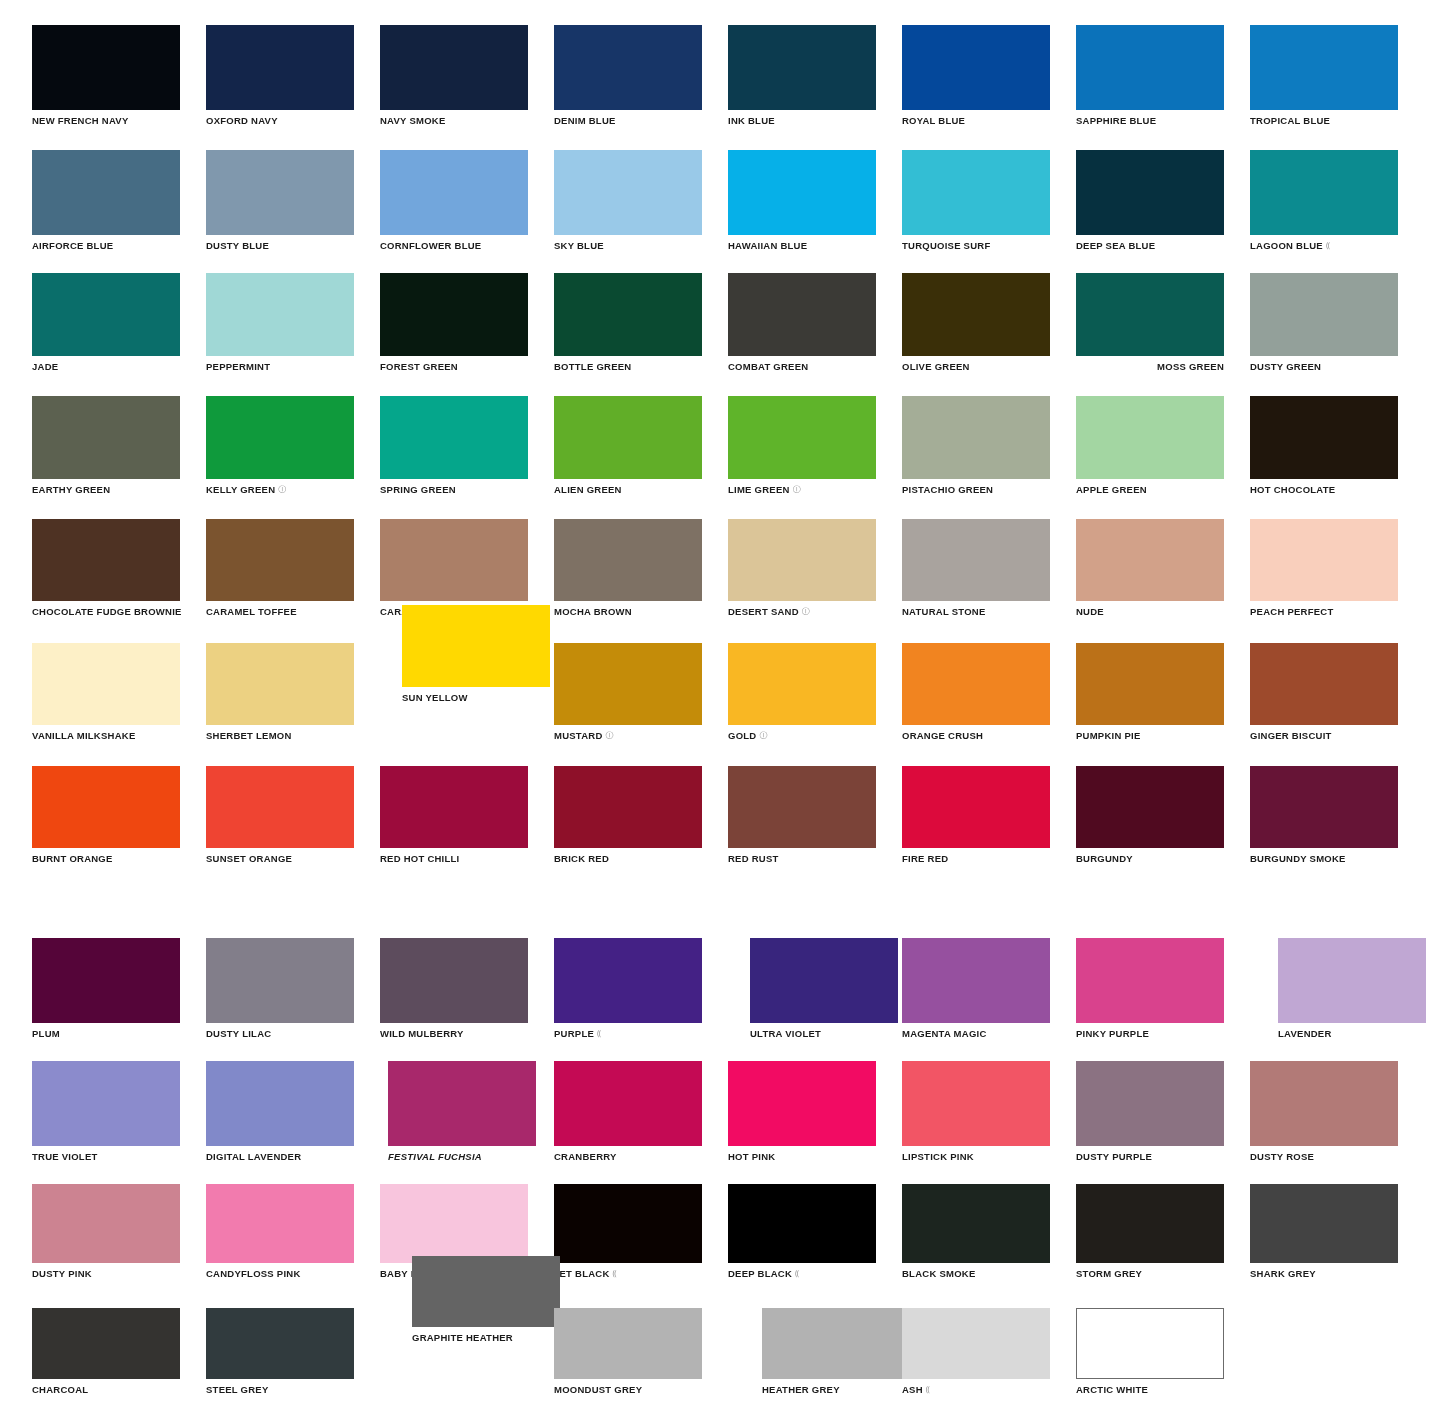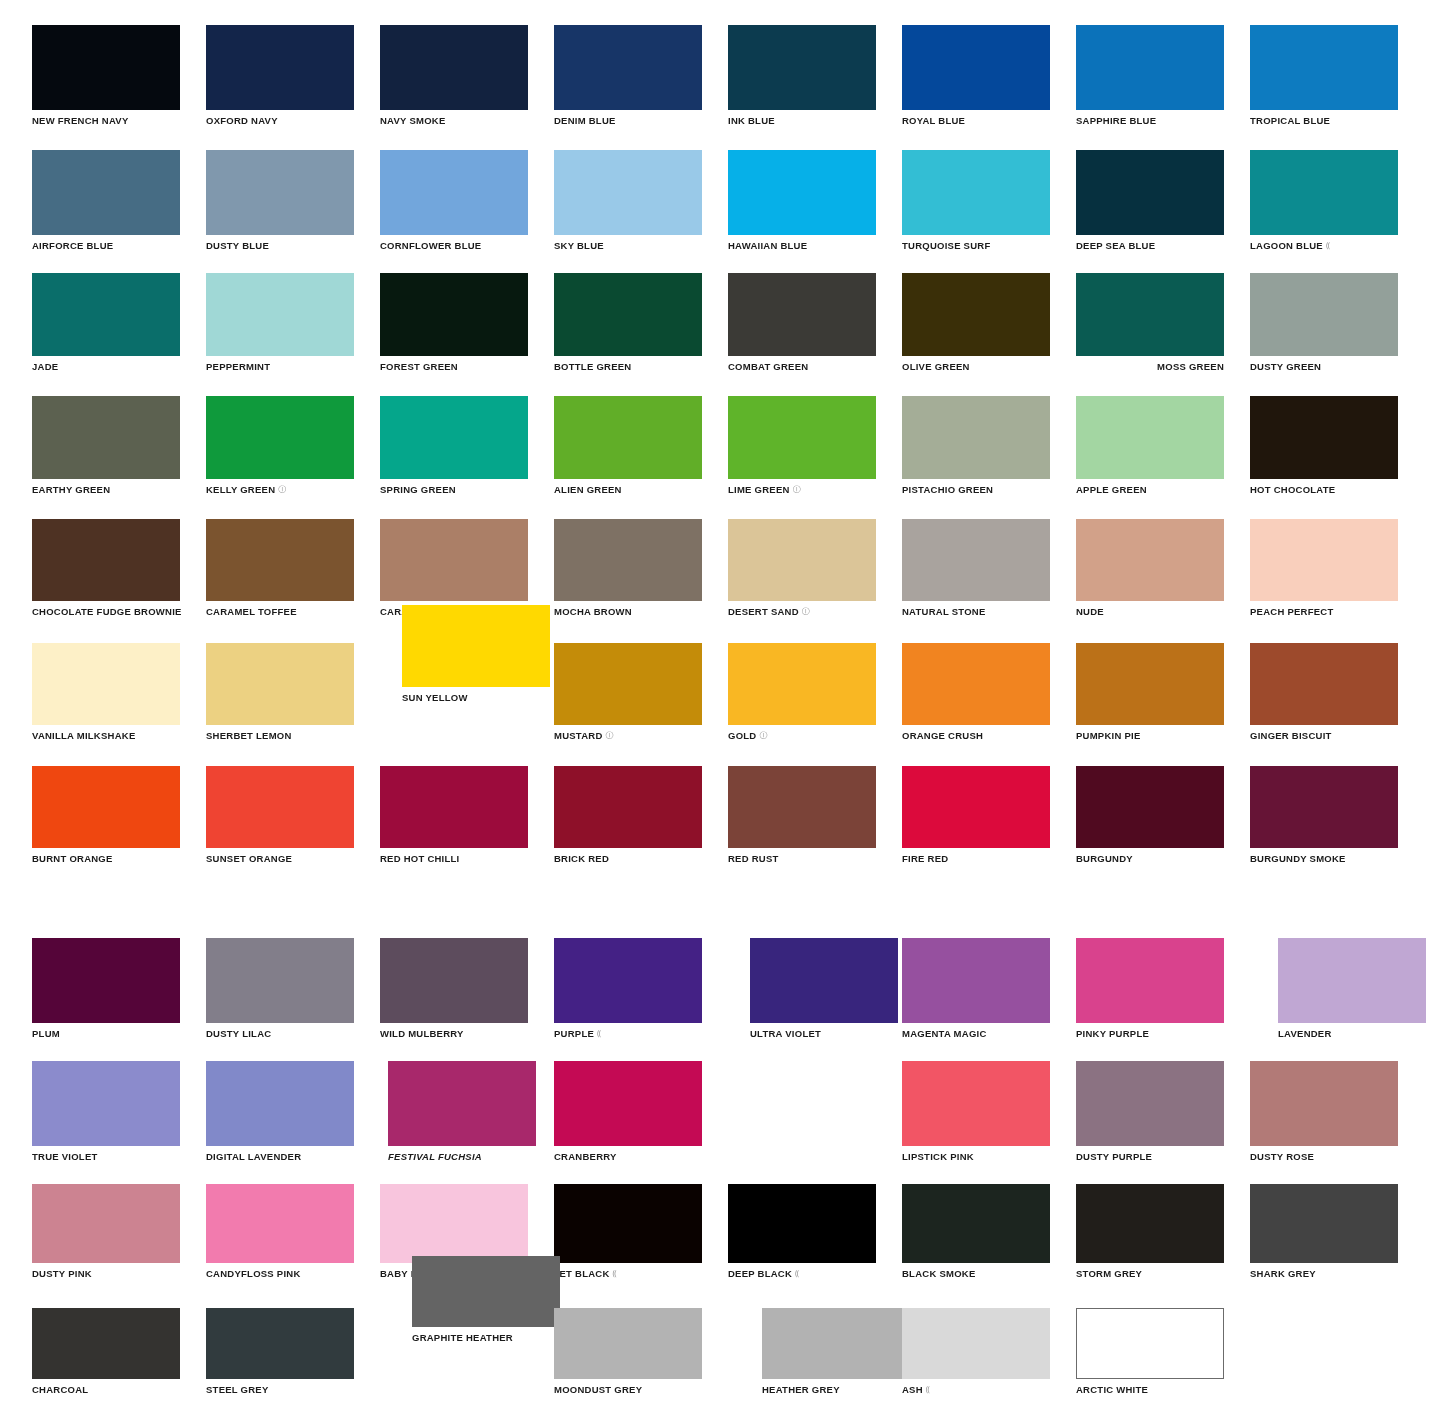--- a/index.html
+++ b/index.html
@@ -327,20 +327,24 @@
       <div class="swatch-label"><span>DIGITAL LAVENDER</span></div>
     </div>
     <div class="swatch-cell" style="left: 388px; top: 1061px; font-style: italic;">
       <div class="swatch-chip" title="FESTIVAL FUCHSIA" style="height: 85px; background: rgb(168, 40, 107);"></div>
       <div class="swatch-label"><span>FESTIVAL FUCHSIA</span></div>
     </div>
     <div class="swatch-cell" style="left: 554px; top: 1061px;">
       <div class="swatch-chip" title="CRANBERRY" style="height: 85px; background: rgb(196, 10, 84);"></div>
       <div class="swatch-label"><span>CRANBERRY</span></div>
     </div>
+    <div class="swatch-cell" style="left: 728px; top: 1061px;">
+      <div class="swatch-chip" title="HOT PINK" style="height: 85px; background: rgb(242, 11, 99);"></div>
+      <div class="swatch-label"><span>HOT PINK</span></div>
+    </div>
     <div class="swatch-cell" style="left: 902px; top: 1061px;">
       <div class="swatch-chip" title="LIPSTICK PINK" style="height: 85px; background: rgb(242, 85, 101);"></div>
       <div class="swatch-label"><span>LIPSTICK PINK</span></div>
     </div>
     <div class="swatch-cell" style="left: 1076px; top: 1061px;">
       <div class="swatch-chip" title="DUSTY PURPLE" style="height: 85px; background: rgb(139, 114, 130);"></div>
       <div class="swatch-label"><span>DUSTY PURPLE</span></div>
     </div>
     <div class="swatch-cell" style="left: 1250px; top: 1061px;">
       <div class="swatch-chip" title="DUSTY ROSE" style="height: 85px; background: rgb(178, 122, 119);"></div>

